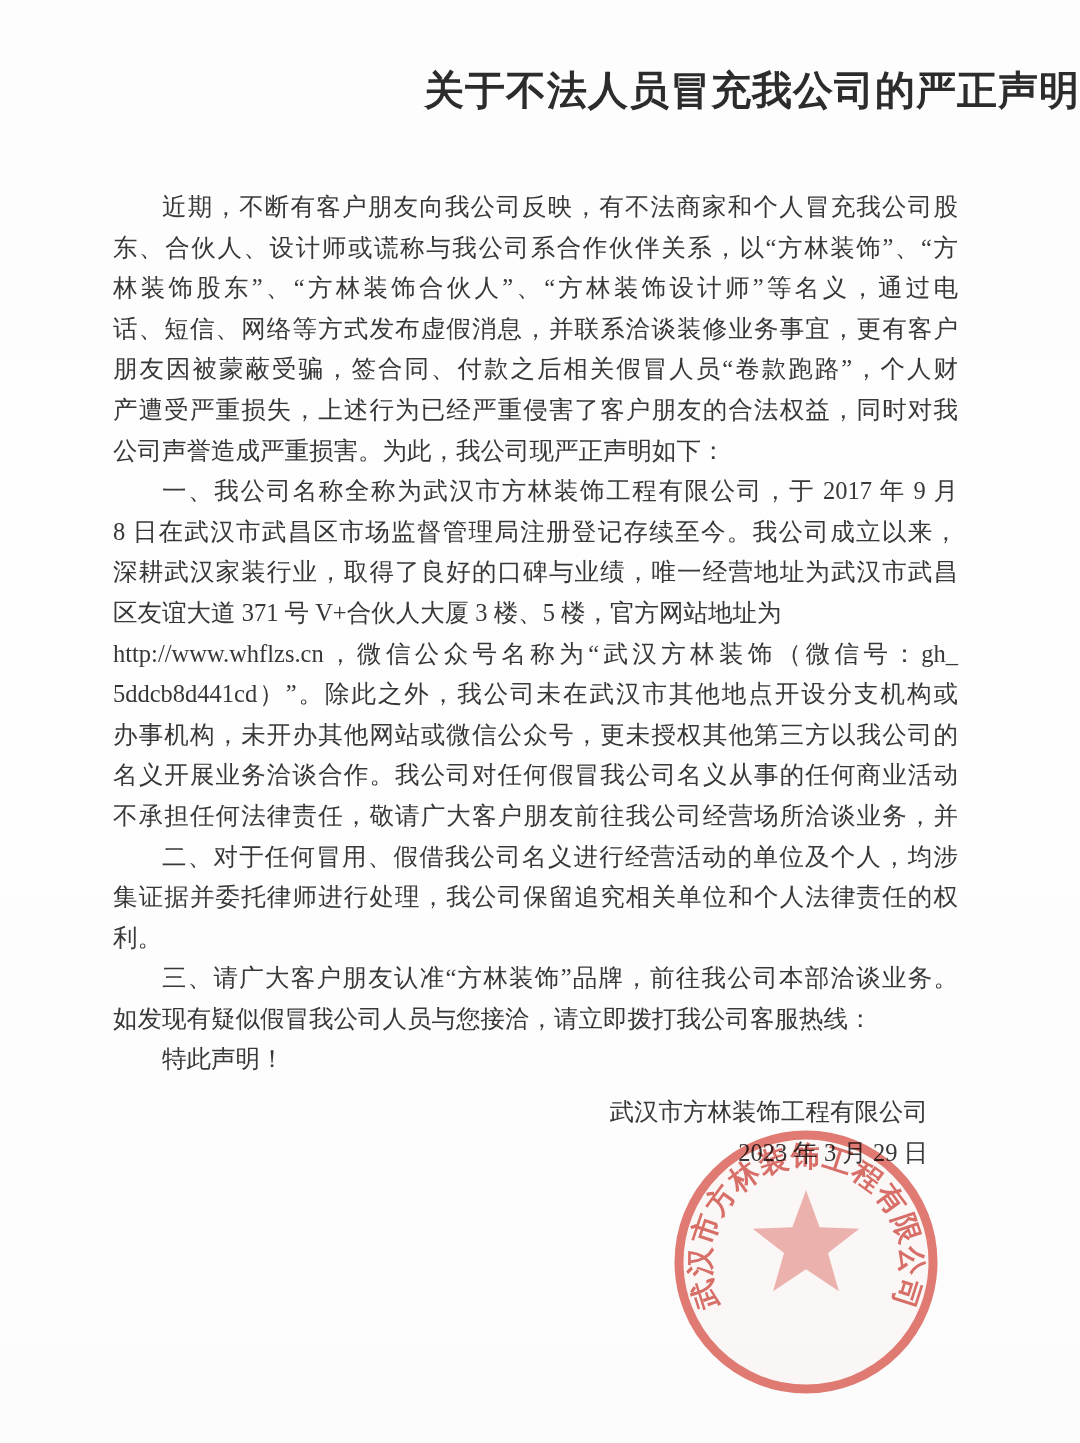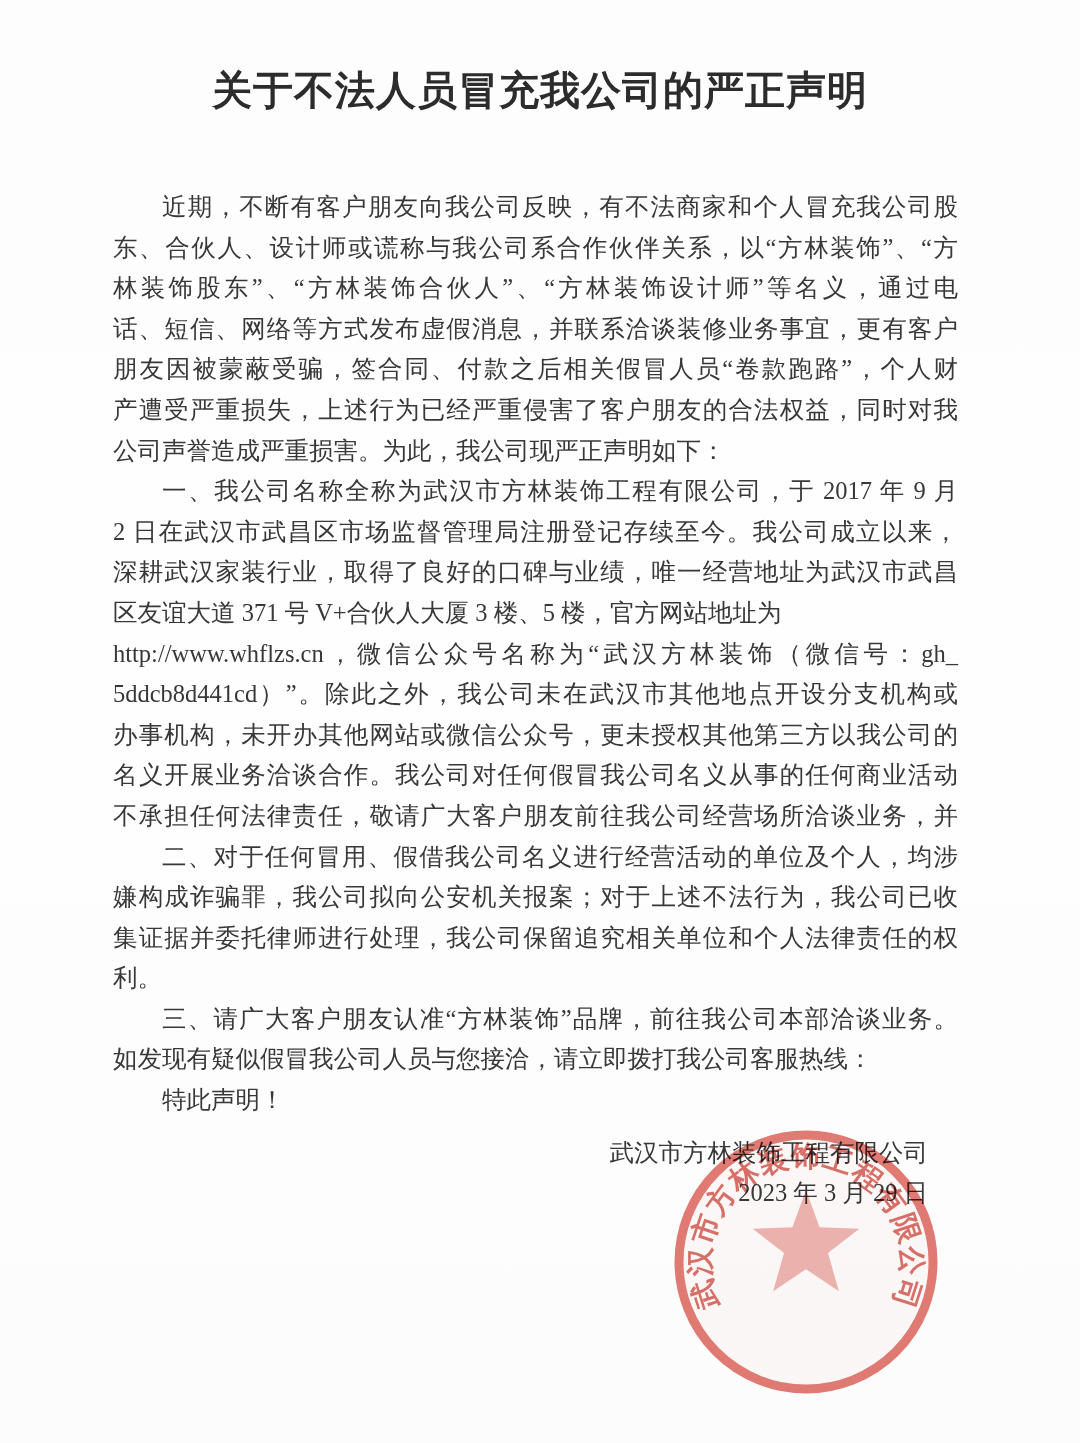--- a/index.html
+++ b/index.html
@@ -14,21 +14,21 @@
     position: relative;
     width: 1080px;
     height: 1443px;
     background: linear-gradient(180deg, #fdfdfd 0%, #fefefe 50%, #fcfcfc 100%);
     font-family: "Liberation Serif", "DejaVu Serif", serif;
     color: #373737;
   }
   .doc-title {
     margin: 0;
     padding-top: 68px;
-    text-align: center;
+    text-align: right;
     font-size: 40px;
     line-height: 46px;
     font-weight: 700;
     letter-spacing: 1px;
     color: #2c2c2c;
   }
   .doc-body {
     margin: 73px 122px 0 113px; 
   }
   .line {
@@ -75,30 +75,29 @@
 
   <div class="doc-body">
       <div class="line indent fill">近期，不断有客户朋友向我公司反映，有不法商家和个人冒充我公司股</div>
       <div class="line fill">东、合伙人、设计师或谎称与我公司系合作伙伴关系，以“方林装饰”、“方</div>
       <div class="line fill">林装饰股东”、“方林装饰合伙人”、“方林装饰设计师”等名义，通过电</div>
       <div class="line fill">话、短信、网络等方式发布虚假消息，并联系洽谈装修业务事宜，更有客户</div>
       <div class="line fill">朋友因被蒙蔽受骗，签合同、付款之后相关假冒人员“卷款跑路”，个人财</div>
       <div class="line fill">产遭受严重损失，上述行为已经严重侵害了客户朋友的合法权益，同时对我</div>
       <div class="line">公司声誉造成严重损害。为此，我公司现严正声明如下：</div>
       <div class="line indent fill">一、我公司名称全称为武汉市方林装饰工程有限公司，于 2017 年 9 月</div>
-      <div class="line fill">2 日在武汉市武昌区市场监督管理局注册登记存续至今。我公司成立以来，</div>
+      <div class="line fill">8 日在武汉市武昌区市场监督管理局注册登记存续至今。我公司成立以来，</div>
       <div class="line fill">深耕武汉家装行业，取得了良好的口碑与业绩，唯一经营地址为武汉市武昌</div>
       <div class="line">区友谊大道 371 号 V+合伙人大厦 3 楼、5 楼，官方网站地址为</div>
       <div class="line fill">http://www.whflzs.cn，微信公众号名称为“武汉方林装饰（微信号：gh_</div>
       <div class="line fill">5ddcb8d441cd）”。除此之外，我公司未在武汉市其他地点开设分支机构或</div>
       <div class="line fill">办事机构，未开办其他网站或微信公众号，更未授权其他第三方以我公司的</div>
       <div class="line fill">名义开展业务洽谈合作。我公司对任何假冒我公司名义从事的任何商业活动</div>
       <div class="line fill">不承担任何法律责任，敬请广大客户朋友前往我公司经营场所洽谈业务，并</div>
       <div class="line indent fill">二、对于任何冒用、假借我公司名义进行经营活动的单位及个人，均涉</div>
-      <div class="line fill">嫌构成诈骗罪，我公司拟向公安机关报案；对于上述不法行为，我公司已收</div>
       <div class="line fill">集证据并委托律师进行处理，我公司保留追究相关单位和个人法律责任的权</div>
       <div class="line">利。</div>
       <div class="line indent fill">三、请广大客户朋友认准“方林装饰”品牌，前往我公司本部洽谈业务。</div>
       <div class="line">如发现有疑似假冒我公司人员与您接洽，请立即拨打我公司客服热线：</div>
       <div class="line indent">特此声明！</div>
     </div>
 
   <div class="signature">
     <div class="sig-line">武汉市方林装饰工程有限公司</div>
     <div class="sig-line">2023 年 3 月 29 日</div>

